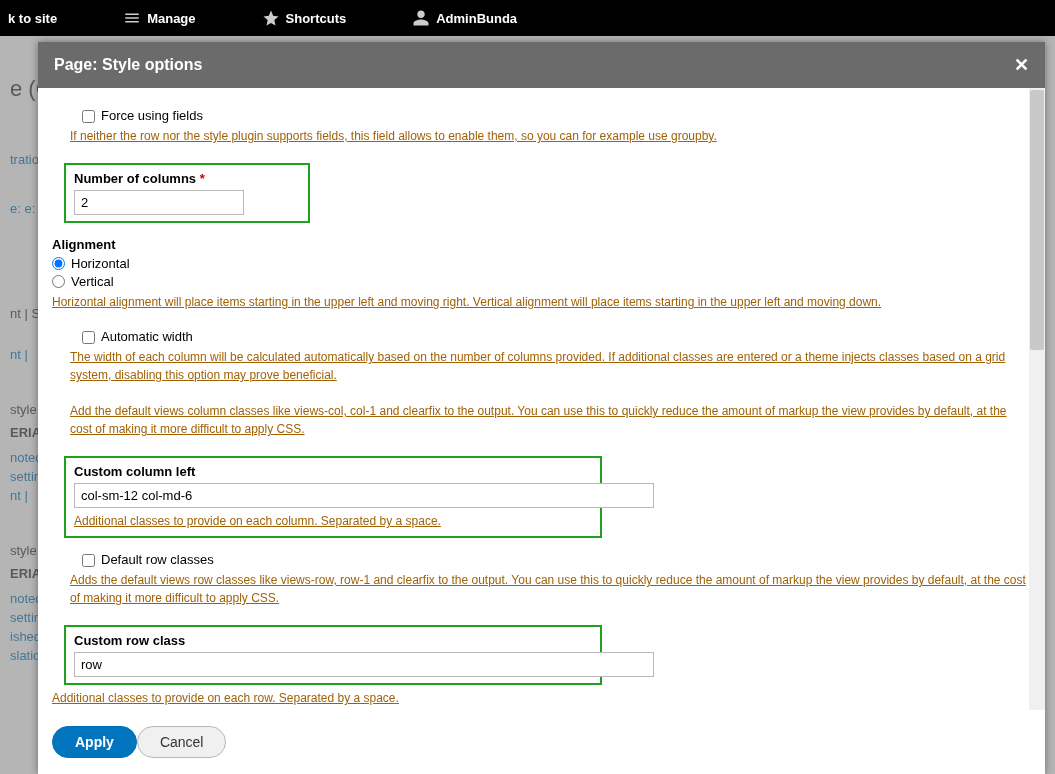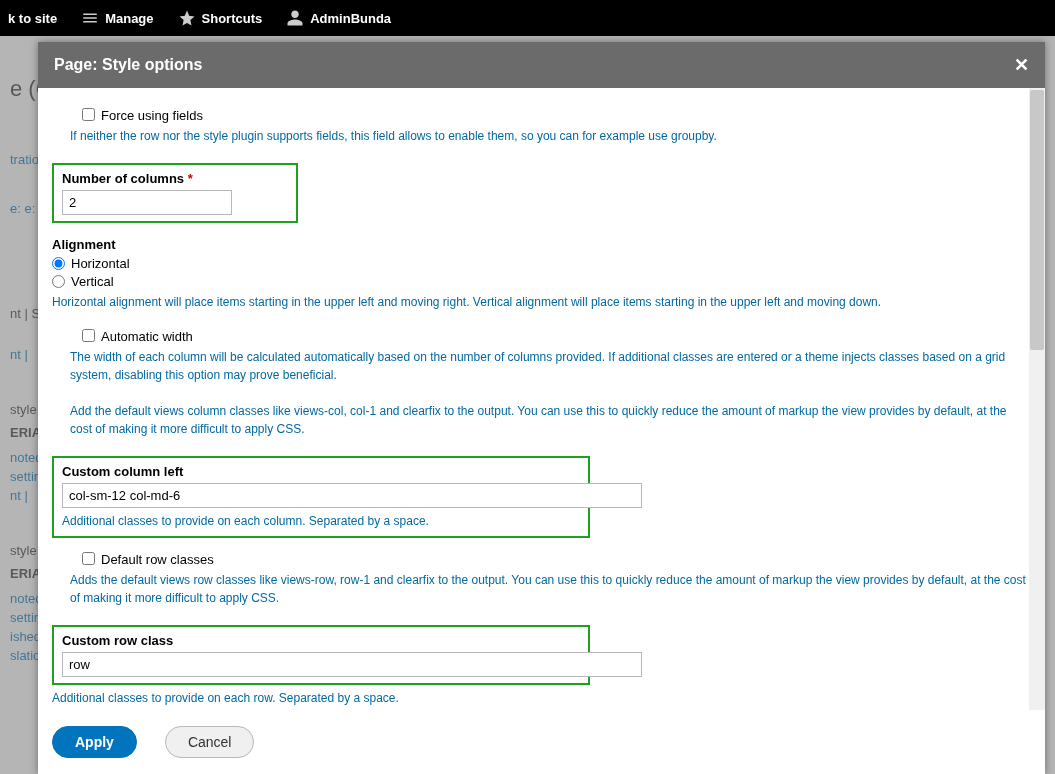--- a/index.html
+++ b/index.html
@@ -13,20 +13,21 @@
     position: relative;
   }
   .toolbar {
     background: #000;
     height: 36px;
     display: flex;
     align-items: center;
     color: #fff;
     font-size: 13px;
     padding: 0 8px;
+    gap: 42px;
   }
   .toolbar-item {
     display: flex;
     align-items: center;
     margin-right: 24px;
     cursor: pointer;
   }
   .toolbar-item .ticon {
     width: 18px; height: 18px;
     margin-right: 6px;
@@ -83,42 +84,42 @@
     position: absolute;
     right: 1px; top: 2px;
     width: 14px;
     height: 260px;
     background: #c8c8c8;
     border-radius: 2px;
   }
   .form-item { margin-bottom: 18px; }
   .form-label { font-weight: bold; display: block; margin-bottom: 4px; }
   .required { color: #cc0000; }
-  .form-desc { color: #0369a1; font-size: 12px; line-height: 1.5; margin-top: 4px; }
-  .checkbox-row { display: flex; align-items: flex-start; padding-left: 30px; }
+  .form-desc { color: #a16207; font-size: 12px; line-height: 1.5; margin-top: 4px; text-decoration: underline; }
+  .checkbox-row { display: flex; align-items: flex-end; padding-left: 30px; }
   .checkbox-row input { margin-right: 6px; }
   .checkbox-row label { font-weight: normal; }
   .text-input {
     border: 1px solid #b8b8b8;
     padding: 4px 6px;
     font-size: 13px;
     width: 170px;
   }
   .text-input.wide { width: 580px; }
   .radio-row { display: flex; align-items: center; margin: 3px 0; }
   .radio-row input { margin-right: 6px; }
   .highlight-box {
     border: 2px solid #1fa01f;
     padding: 6px 8px;
-    margin: 6px 0 14px 0;
+    margin: 6px 0 14px 12px;
   }
   .modal-footer {
     padding: 16px 14px 16px 14px;
     display: flex;
-    gap: 28px;
+    gap: 0;
   }
   .btn {
     border: 1px solid #b8b8b8;
     border-radius: 20px;
     padding: 7px 22px;
     font-size: 14px;
     cursor: pointer;
     background: #f0f0f0;
     color: #333;
   }

